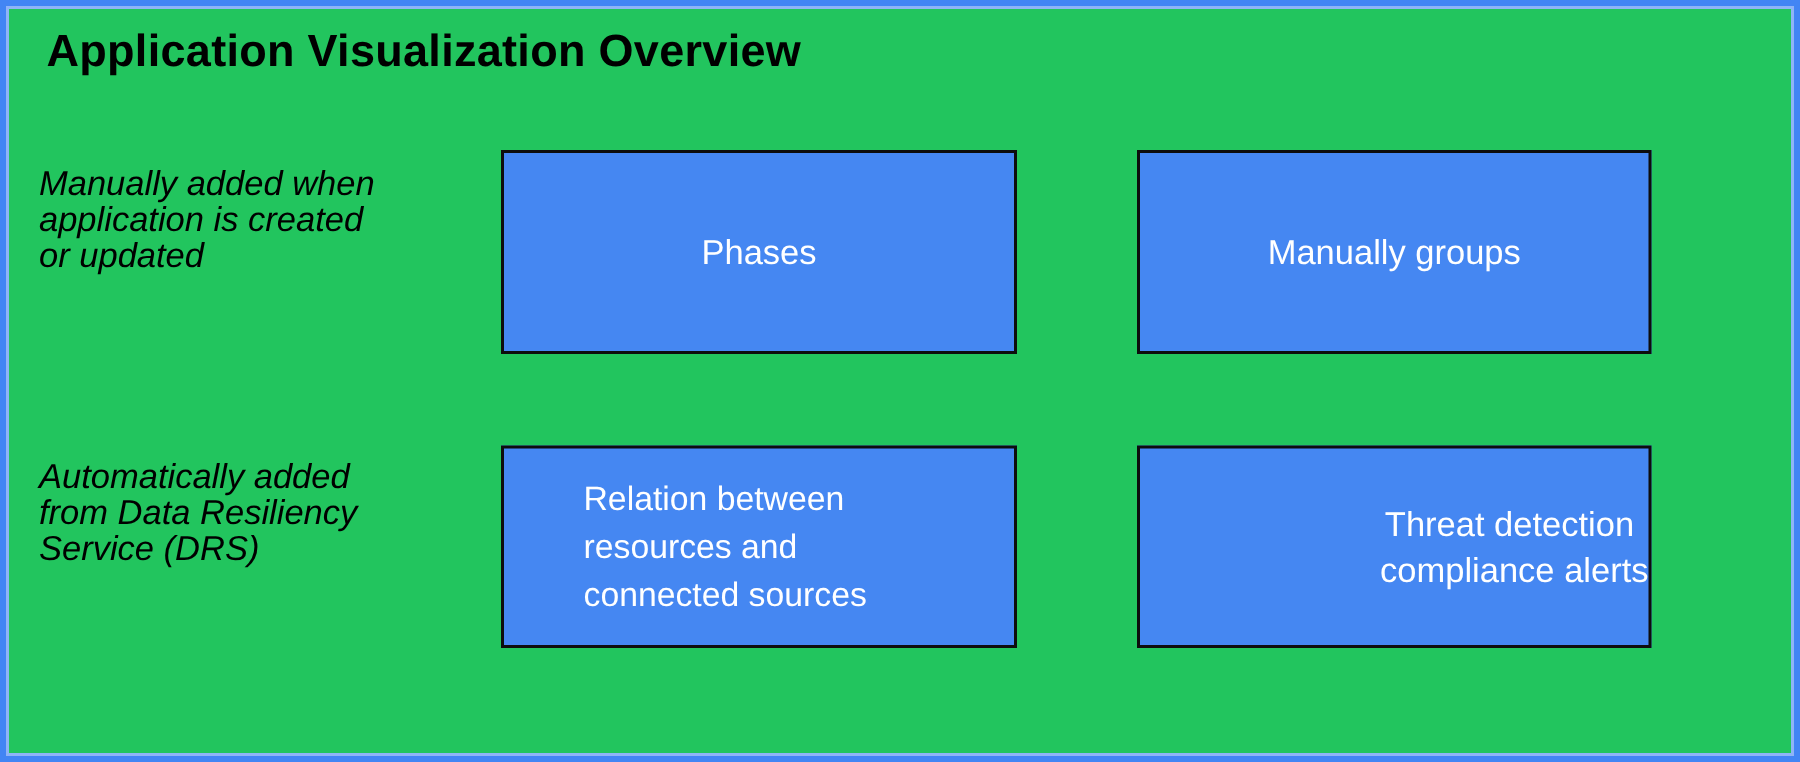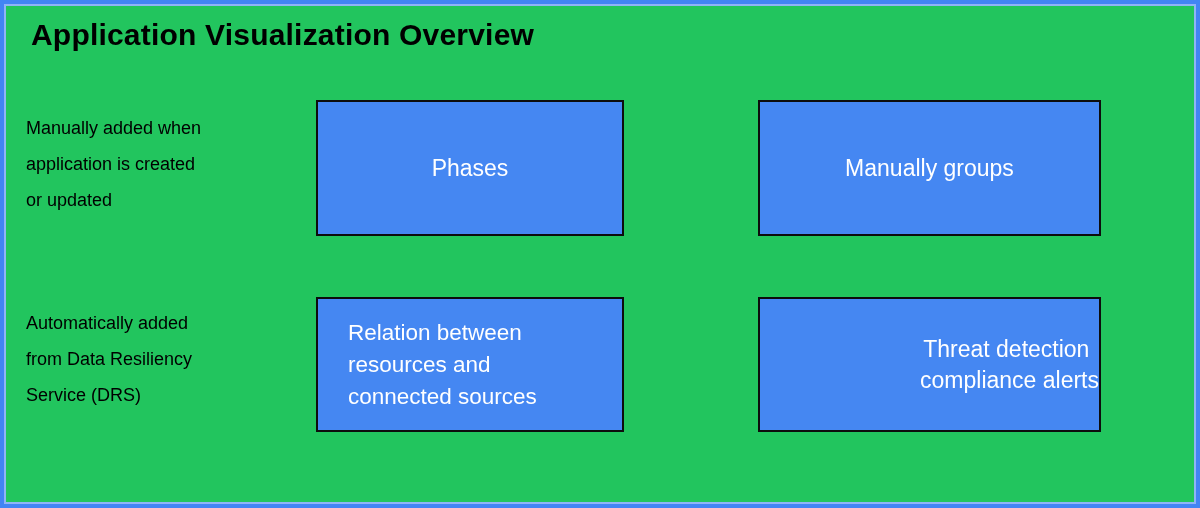--- a/index.html
+++ b/index.html
@@ -38,24 +38,25 @@
     font-weight: bold;
     color: var(--label-text);
     letter-spacing: 0.2px;
     white-space: pre;
   }
 
   .row-label {
     position: absolute;
     left: 22px;
     width: 300px;
-    font-size: 18px;
-    line-height: 36px;
+    font-size: 23px;
+    line-height: 24px;
     color: var(--label-text);
     white-space: pre;
+    font-style: italic;
   }
 
   .row-label.manual    { top: 106px; }
   .row-label.automatic { top: 301px; }
 
   .box {
     position: absolute;
     box-sizing: border-box;
     background: var(--box-fill);
     border: 2px solid var(--box-border);
@@ -67,27 +68,27 @@
     line-height: 31px;
   }
 
   .box .box-text {
     white-space: pre;
     text-align: center;
   }
 
   .box.r1 { top: 96px;  height: 136px; }
   .box.r2 { top: 293px; height: 135px; justify-content: flex-end; }
-  .box.c1 { left: 312px; width: 308px; }
+  .box.c1 { left: 330px; width: 344px; }
   .box.c2 { left: 754px; width: 343px; }
 
   
   .box.relation {
     justify-content: flex-start;
-    padding-left: 30px;
+    padding-left: 53px;
     font-size: 22.5px;
     line-height: 32px;
   }
   .box.relation .box-text { text-align: left; }
 </style>
 </head>
 <body>
 
 <div class="diagram">
 

